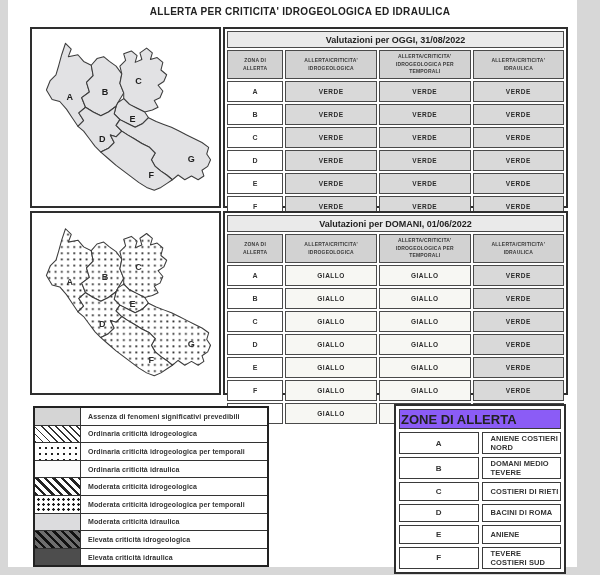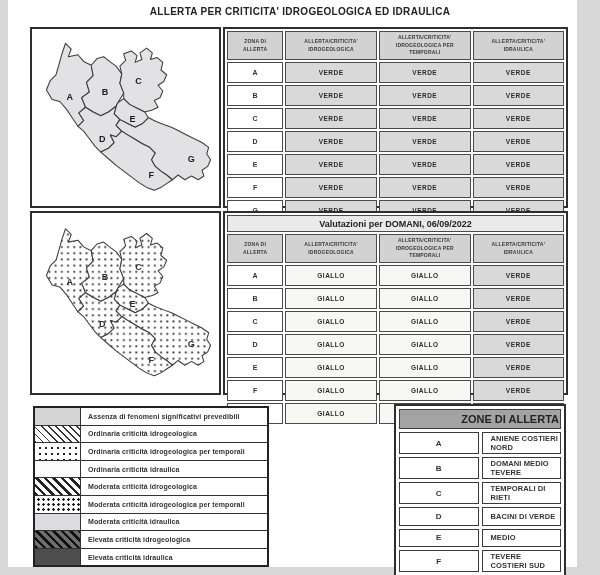--- a/index.html
+++ b/index.html
@@ -67,21 +67,21 @@
   .sw-hatch-dark{background:repeating-linear-gradient(45deg,#111 0 2.4px,#6e6e6e 2.4px 6px);}
   .sw-solid-dark-gray{background:#4d4d4d;}
 
   
   .zones-box{
     position:absolute;left:394px;top:404px;width:172px;box-sizing:border-box;
     border:2px solid #2e2e2e;background:#fff;
   }
   table.zones{width:100%;border-collapse:separate;border-spacing:3px;table-layout:fixed;}
   table.zones td{border:1.2px solid #3a3a3a;vertical-align:middle;}
-  td.zones-title{height:16px;background:#a3a3a3;text-align:right;font-size:11px;font-weight:bold;color:#222;}
+  td.zones-title{height:16px;background:#8b5cf6;text-align:left;font-size:13px;font-weight:bold;color:#222;}
   td.zone-code{height:14.5px;width:32px;text-align:center;font-size:8px;font-weight:bold;color:#333;}
   td.zone-name{height:14.5px;padding-left:8px;font-size:7.5px;font-weight:bold;color:#333;letter-spacing:.1px;}
 </style>
 </head>
 <body>
 
 <div class="edge edge-left"></div>
 <div class="edge edge-right"></div>
 <div class="edge edge-bottom"></div>
 
@@ -118,20 +118,23 @@
   <div class="table-panel">
     <table class="alert">
       <colgroup>
           <col style="width:17%">
           <col style="width:27.7%">
           <col style="width:27.7%">
           <col style="width:27.6%">
         </colgroup>
       <tbody id="oggi-body">
         <tr>
+          <td class="tbl-title" colspan="4">Valutazioni per OGGI, 31/08/2022</td>
+        </tr>
+        <tr>
           <td class="hdr hdr-zona">ZONA DI ALLERTA</td>
           <td class="hdr">ALLERTA/CRITICITA' IDROGEOLOGICA</td>
           <td class="hdr">ALLERTA/CRITICITA' IDROGEOLOGICA PER TEMPORALI</td>
           <td class="hdr">ALLERTA/CRITICITA' IDRAULICA</td>
         </tr>
       <tr>
             <td class="zone-cell">A</td>
             <td class="val-cell" style="background: rgb(217, 217, 217);">VERDE</td>
             <td class="val-cell" style="background: rgb(217, 217, 217);">VERDE</td>
             <td class="val-cell" style="background: rgb(217, 217, 217);">VERDE</td>
@@ -193,21 +196,21 @@
   <div class="table-panel">
     <table class="alert">
       <colgroup>
           <col style="width:17%">
           <col style="width:27.7%">
           <col style="width:27.7%">
           <col style="width:27.6%">
         </colgroup>
       <tbody id="domani-body">
         <tr>
-          <td class="tbl-title" colspan="4">Valutazioni per DOMANI, 06/09/2022</td>
+          <td class="tbl-title" colspan="4">Valutazioni per DOMANI, 01/06/2022</td>
         </tr>
         <tr>
           <td class="hdr hdr-zona">ZONA DI ALLERTA</td>
           <td class="hdr">ALLERTA/CRITICITA' IDROGEOLOGICA</td>
           <td class="hdr">ALLERTA/CRITICITA' IDROGEOLOGICA PER TEMPORALI</td>
           <td class="hdr">ALLERTA/CRITICITA' IDRAULICA</td>
         </tr>
       <tr>
             <td class="zone-cell">A</td>
             <td class="val-cell" style="background: rgb(247, 247, 243);">GIALLO</td>
@@ -303,29 +306,29 @@
     <tr>
           <td class="zone-code">A</td>
           <td class="zone-name">ANIENE COSTIERI NORD</td>
         </tr>
         <tr>
           <td class="zone-code">B</td>
           <td class="zone-name">DOMANI MEDIO TEVERE</td>
         </tr>
         <tr>
           <td class="zone-code">C</td>
-          <td class="zone-name">TEMPORALI DI RIETI</td>
+          <td class="zone-name">COSTIERI DI RIETI</td>
         </tr>
         <tr>
           <td class="zone-code">D</td>
-          <td class="zone-name">BACINI DI VERDE</td>
+          <td class="zone-name">BACINI DI ROMA</td>
         </tr>
         <tr>
           <td class="zone-code">E</td>
-          <td class="zone-name">MEDIO</td>
+          <td class="zone-name">ANIENE</td>
         </tr>
         <tr>
           <td class="zone-code">F</td>
           <td class="zone-name">TEVERE COSTIERI SUD</td>
         </tr>
       </tbody>
   </table>
 </div>
 
 </body></html>

